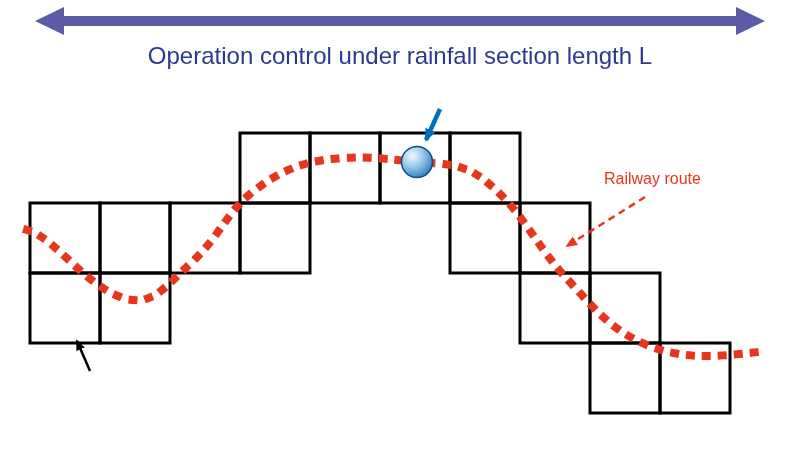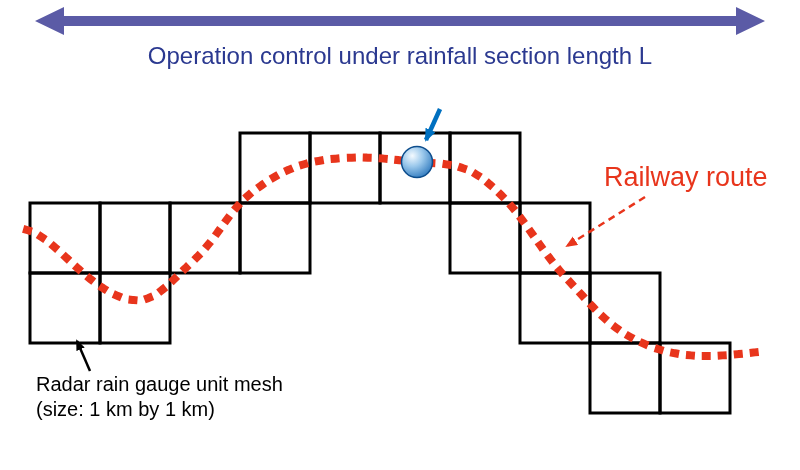--- a/index.html
+++ b/index.html
@@ -33,22 +33,22 @@
     color: #2b3990;
   }
   .gauge-label {
     left: 10px;
     top: 84px;
     font-size: 19px;
     color: #0070c0;
   }
   .route-label {
     left: 604px;
-    top: 162px;
-    font-size: 27px;
+    top: 170px;
+    font-size: 16px;
     color: #e8351c;
   }
   .mesh-label {
     left: 36px;
     top: 372px;
     font-size: 20px;
     color: #000000;
     line-height: 25px;
   }
 </style>
@@ -114,18 +114,14 @@
     <line x1="440" y1="109" x2="426" y2="140" stroke="#0070c0" stroke-width="4.5" marker-end="url(#arrowBlue)"></line>
 
     <circle cx="417" cy="162" r="15.5" fill="url(#ballGrad)" stroke="#0d4d8c" stroke-width="1.5"></circle>
   </svg>
 
   <div class="txt title">Operation control under rainfall section length L</div>
 
 
   <div class="txt route-label">Railway route</div>
 
-  <div class="txt mesh-label">
-    <div>Radar rain gauge unit mesh</div>
-    <div>(size: 1 km by 1 km)</div>
-  </div>
 
 </div>
 
 </body></html>

